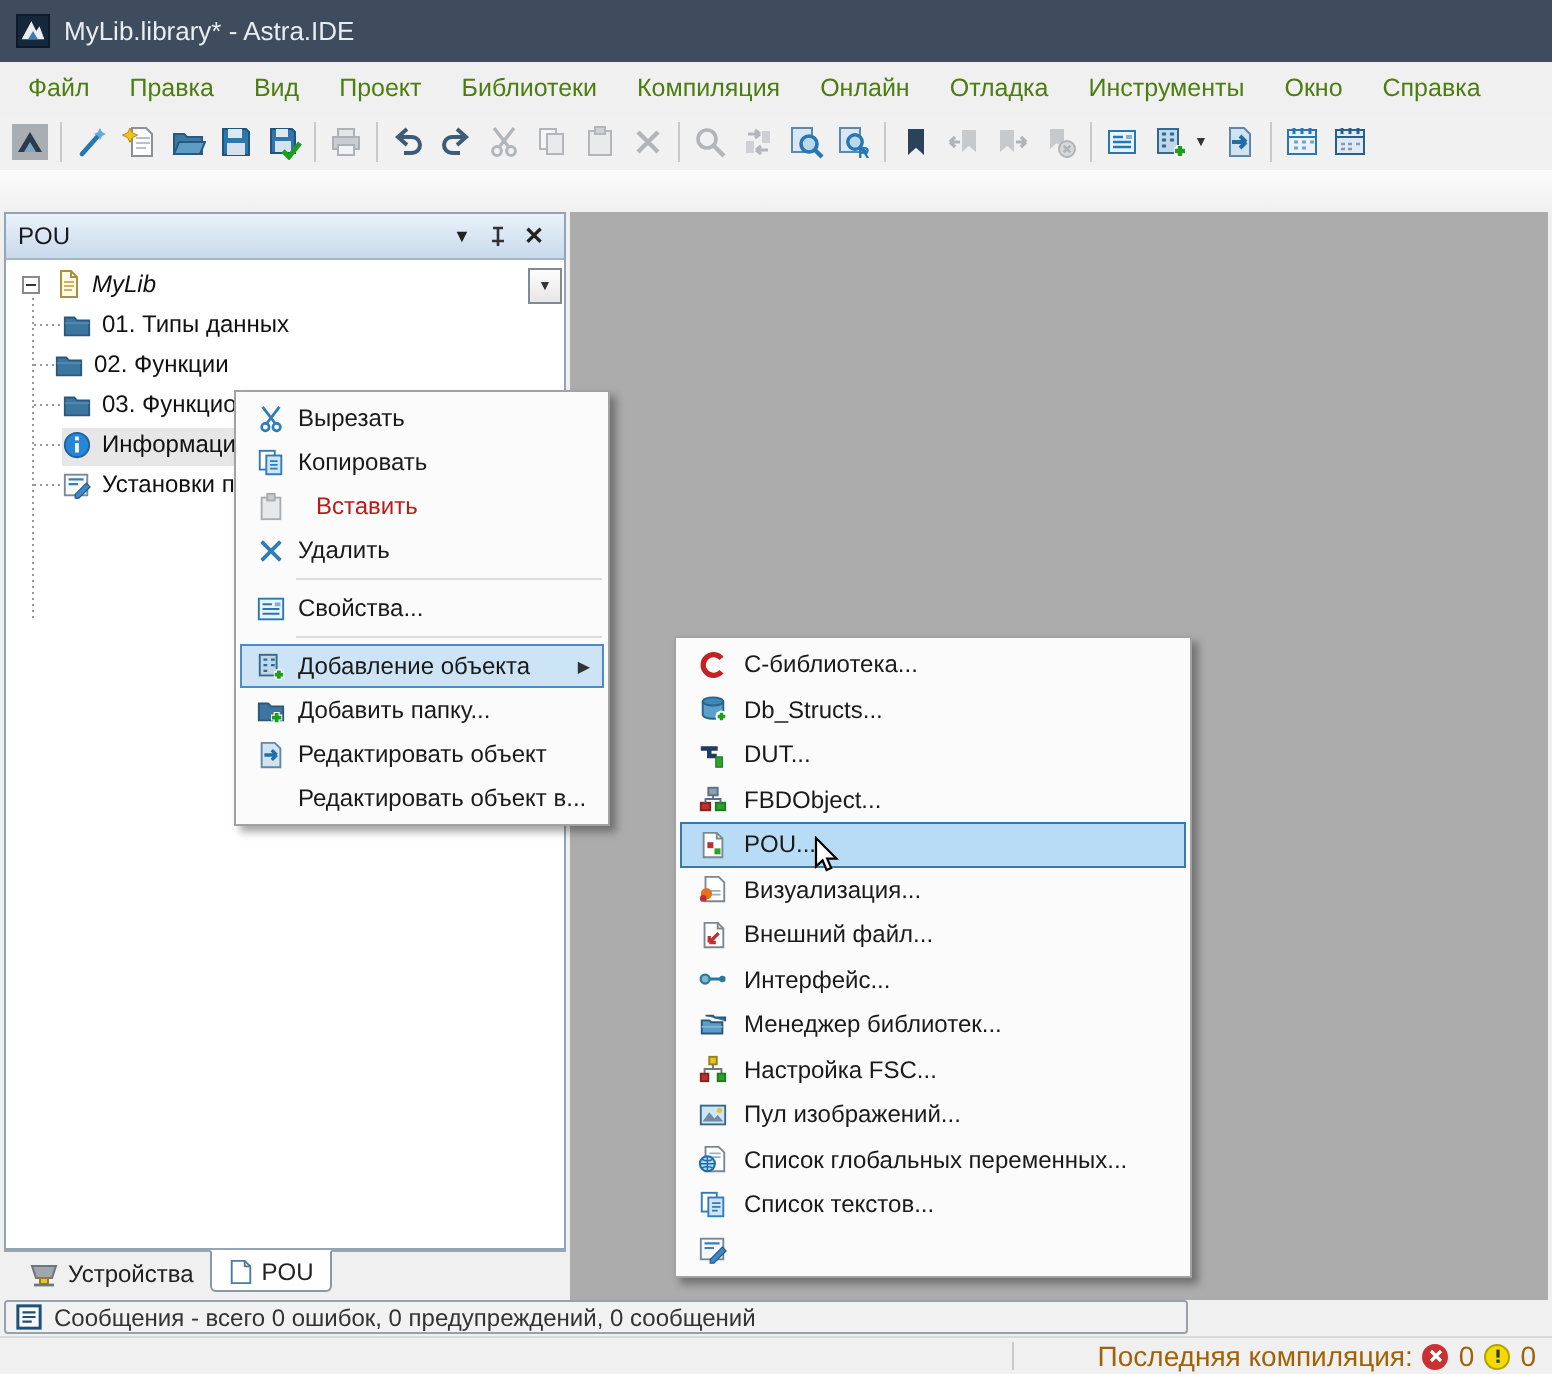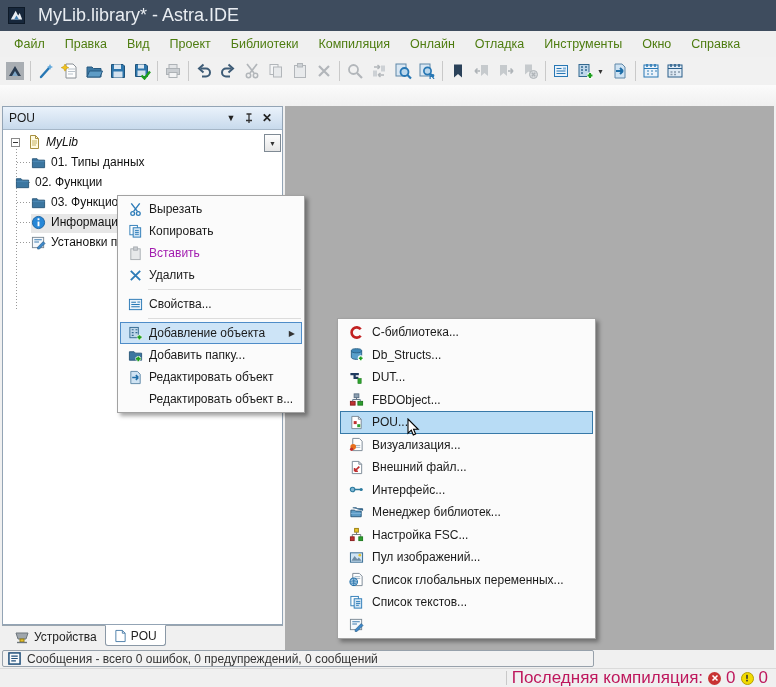--- a/index.html
+++ b/index.html
@@ -1,21 +1,21 @@
 <!DOCTYPE html>
 <html><head>
 <meta charset="utf-8">
 <style>
   * { box-sizing: border-box; margin: 0; padding: 0; }
   body { font-family: "Liberation Sans", sans-serif; background:#D8D8D8; }
   #screen { position:relative; width:776px; height:687px; background:#F0F0F0; overflow:hidden; }
 
   
   .titlebar { position:absolute; left:0; top:0; width:776px; height:31px; background:#3E4C5E; display:flex; align-items:center; padding-left:8px; }
-  .titlebar .txt { color:#E9EDF2; font-size:18px; margin-left:13px; }
+  .titlebar .txt { color:#E9EDF2; font-size:13px; margin-left:7px; }
   .applogo { width:17px; height:17px; background:#17273B; border:1px solid #0E1A28; display:flex; align-items:center; justify-content:center; }
 
   
   .menubar { position:absolute; left:0; top:31px; width:776px; height:26px; background:#F0F0F0; display:flex; align-items:center; padding-left:4px; }
   .menubar .mitem { padding:0 10px; font-size:12.5px; color:#4d7c0f; line-height:26px; cursor:default; }
 
   
   .toolbar { position:absolute; left:0; top:57px; width:776px; height:28px; background:#F1F1F1; display:flex; align-items:center; padding-left:3px; }
   .tb { width:24px; height:24px; display:flex; align-items:center; justify-content:center; }
   .tbsep { width:1px; height:20px; background:#C9C9C9; margin:0 3px; }
@@ -44,33 +44,33 @@
   
   .tabstrip { position:absolute; left:2px; top:625px; width:281px; height:22px; border-top:1px solid #9AA5AE; background:#F0F0F0; display:flex; align-items:flex-start; padding-left:4px; }
   .btab { display:flex; align-items:center; gap:4px; font-size:12px; color:#222; height:21px; padding:0 8px; }
   .btab.active { background:#fff; border:1px solid #8A98A6; border-top:1px solid #fff; border-radius:0 0 3px 3px; margin-top:-1px; }
 
   
   .msgbar { position:absolute; left:2px; top:650px; width:592px; height:17px; background:#F2F2F2; border:1px solid #97A1AB; border-radius:2px; display:flex; align-items:center; padding:0 5px; gap:6px; }
   .msgbar .txt { font-size:12px; color:#333; white-space:nowrap; }
   .statusbar { position:absolute; left:0; top:668px; width:776px; height:19px; background:#F0F0F0; border-top:1px solid #DADADA; display:flex; align-items:center; justify-content:flex-end; padding-right:8px; gap:5px; }
   .statusbar .sep { width:1px; height:14px; background:#C9C9C9; margin-right:260px; position:absolute; left:506px; }
-  .statusbar .txt { font-size:17px; color:#be185d; }
+  .statusbar .txt { font-size:14px; color:#a16207; }
   .sicon { width:13px; height:13px; border-radius:50%; display:flex; align-items:center; justify-content:center; }
 
   
   .menu { position:absolute; background:#FBFBFB; border:1px solid #A2A2A2; box-shadow:3px 3px 4px rgba(0,0,0,.35); padding:2px 0; z-index:10; }
   .menu1 { left:117px; top:195px; width:188px; }
   .menu2 { left:337px; top:318px; width:259px; }
   .mi { display:flex; align-items:center; height:22px; border:1px solid transparent; margin:0 2px; }
   .menu2 .mi { height:22.5px; }
   .mi .mic { width:28px; display:flex; align-items:center; justify-content:center; flex:0 0 28px; }
   .menu2 .mi .mic { width:31px; flex:0 0 31px; }
   .mi .mlbl { font-size:12px; color:#1A1A1A; white-space:nowrap; flex:1; }
-  .mi.disabled .mlbl { color:#a21caf; }
+  .mi.disabled .mlbl { color:#b91c1c;margin-left:9px; }
   .mi .subarrow { font-size:8px; color:#333; margin-right:6px; }
   .mi.hl1 { background:#CDE4F7; border:1px solid #4E8CC8; }
   .mi.hl2 { background:#B8DCF5; border:1px solid #3779A8; }
   .msep { height:1px; background:#DCDCDC; margin:3px 3px 3px 30px; }
 
   .cursor { position:absolute; left:404px; top:418px; z-index:20; }
 
   svg { display:block; }
 </style>
 </head>
@@ -327,21 +327,21 @@
 
       <div class="trow" style="top:22px; padding-left:28px">
         <span>
             <svg width="15" height="15" viewBox="0 0 16 16">
               <path d="M1.5 4 h5 l1.5 1.5 h6.5 V13.5 H1.5 Z" fill="#3C76A0" stroke="#2B587A"></path>
               <path d="M1.5 7 H14.5" stroke="#4E8AB4"></path>
             </svg>
           </span>
         <span class="lbl">01. Типы данных</span>
       </div>
-      <div class="trow" style="top:42px; padding-left:12px">
+      <div class="trow" style="top:42px; padding-left:24px">
         <span>
             <svg width="15" height="15" viewBox="0 0 16 16">
               <path d="M1.5 4 h5 l1.5 1.5 h6.5 V13.5 H1.5 Z" fill="#3C76A0" stroke="#2B587A"></path>
               <path d="M1.5 7 H14.5" stroke="#4E8AB4"></path>
             </svg>
           </span>
         <span class="lbl">02. Функции</span>
       </div>
       <div class="trow" style="top:62px; padding-left:28px">
         <span>

